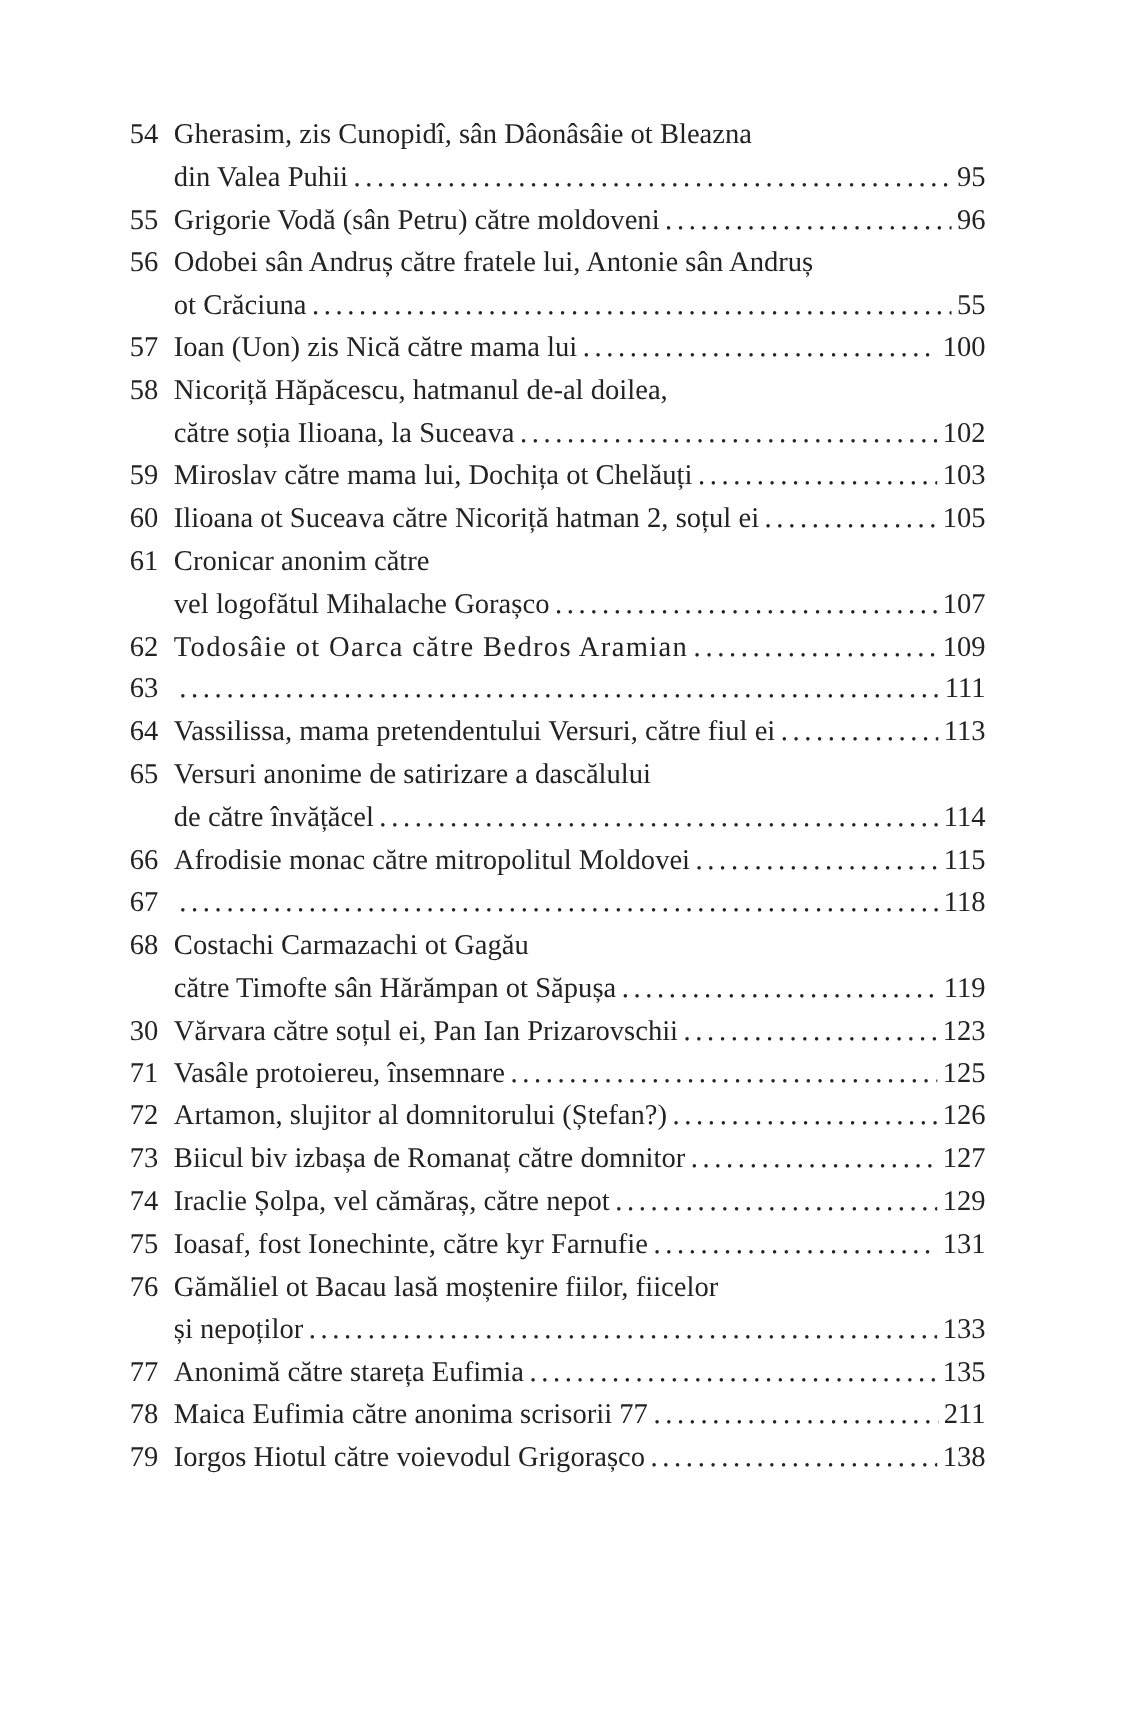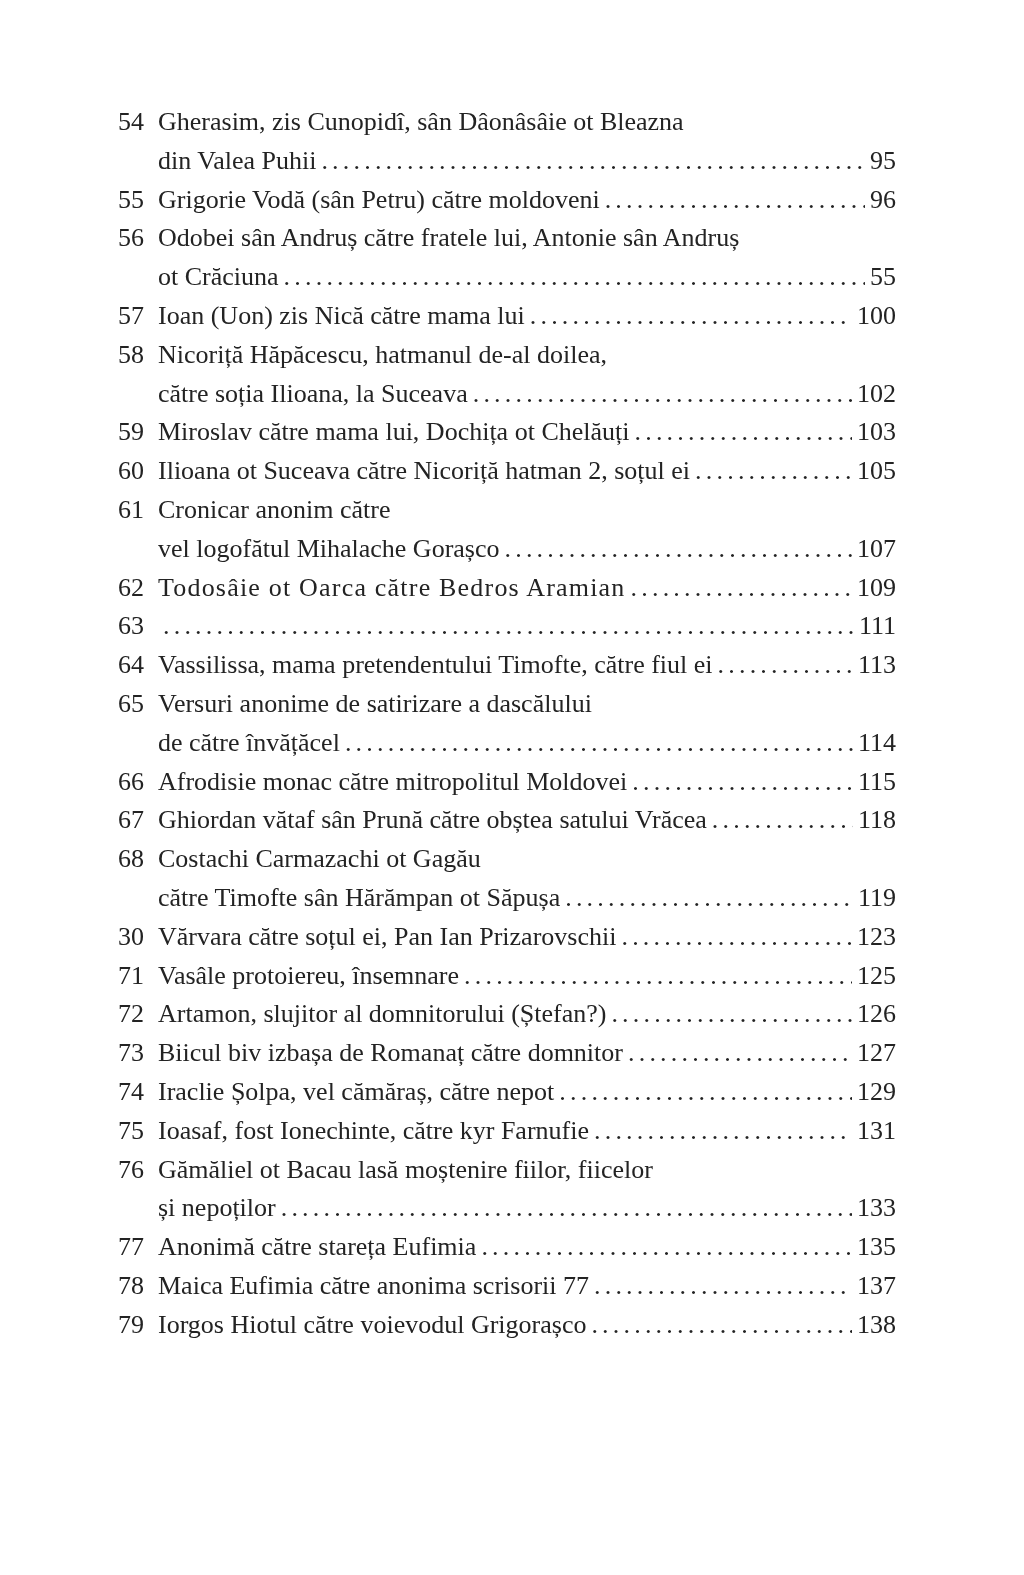--- a/index.html
+++ b/index.html
@@ -190,21 +190,21 @@
             <span class="leader"></span>
             <span class="page-num">111</span>
           </div>
         </span>
   </li>
 
   <li class="entry">
     <span class="num">64</span>
     <span class="body">
           <div class="line">
-            <span class="text">Vassilissa, mama pretendentului Timofte, către fiul ei</span>
+            <span class="text">Vassilissa, mama pretendentului Versuri, către fiul ei</span>
             <span class="leader"></span>
             <span class="page-num">113</span>
           </div>
         </span>
   </li>
 
   <li class="entry">
     <span class="num">65</span>
     <span class="body">
           <div class="line">
@@ -226,21 +226,20 @@
             <span class="leader"></span>
             <span class="page-num">115</span>
           </div>
         </span>
   </li>
 
   <li class="entry">
     <span class="num">67</span>
     <span class="body">
           <div class="line">
-            <span class="text">Ghiordan vătaf sân Prună către obștea satului Vrăcea</span>
             <span class="leader"></span>
             <span class="page-num">118</span>
           </div>
         </span>
   </li>
 
   <li class="entry">
     <span class="num">68</span>
     <span class="body">
           <div class="line">
@@ -345,21 +344,21 @@
           </div>
         </span>
   </li>
 
   <li class="entry">
     <span class="num">78</span>
     <span class="body">
           <div class="line">
             <span class="text">Maica Eufimia către anonima scrisorii 77</span>
             <span class="leader"></span>
-            <span class="page-num">137</span>
+            <span class="page-num">211</span>
           </div>
         </span>
   </li>
 
   <li class="entry">
     <span class="num">79</span>
     <span class="body">
           <div class="line">
             <span class="text">Iorgos Hiotul către voievodul Grigorașco</span>
             <span class="leader"></span>

